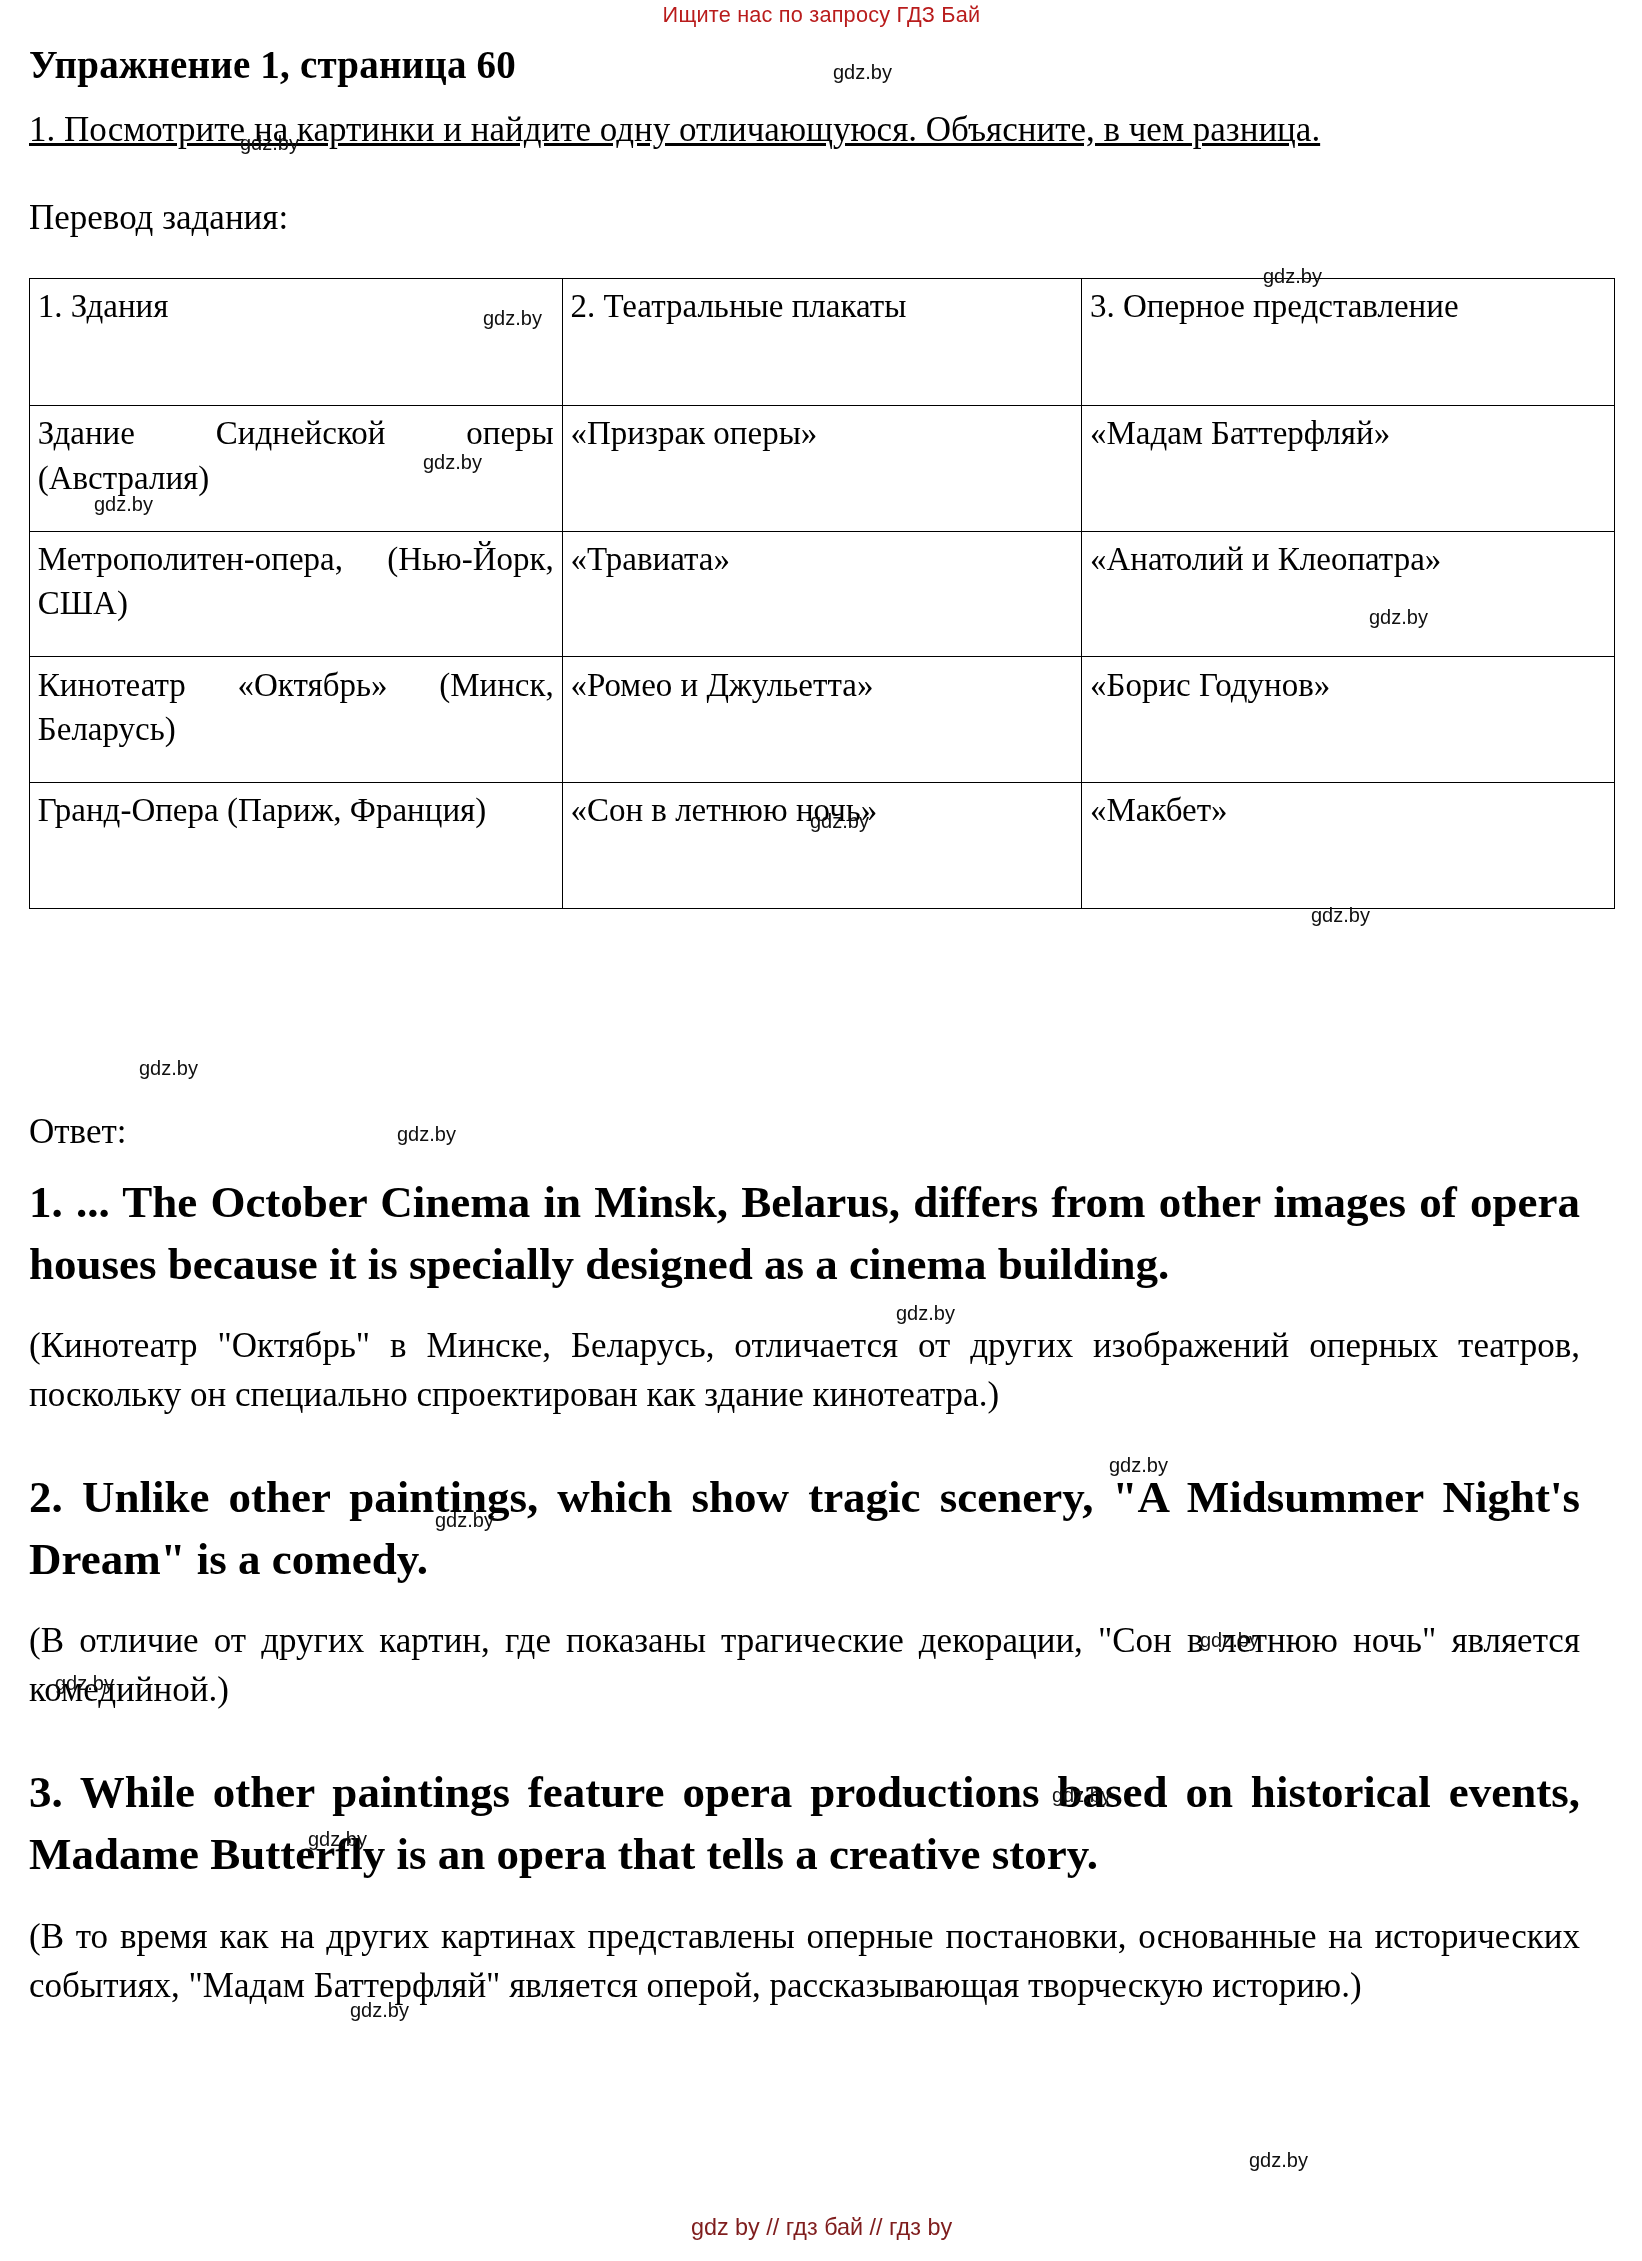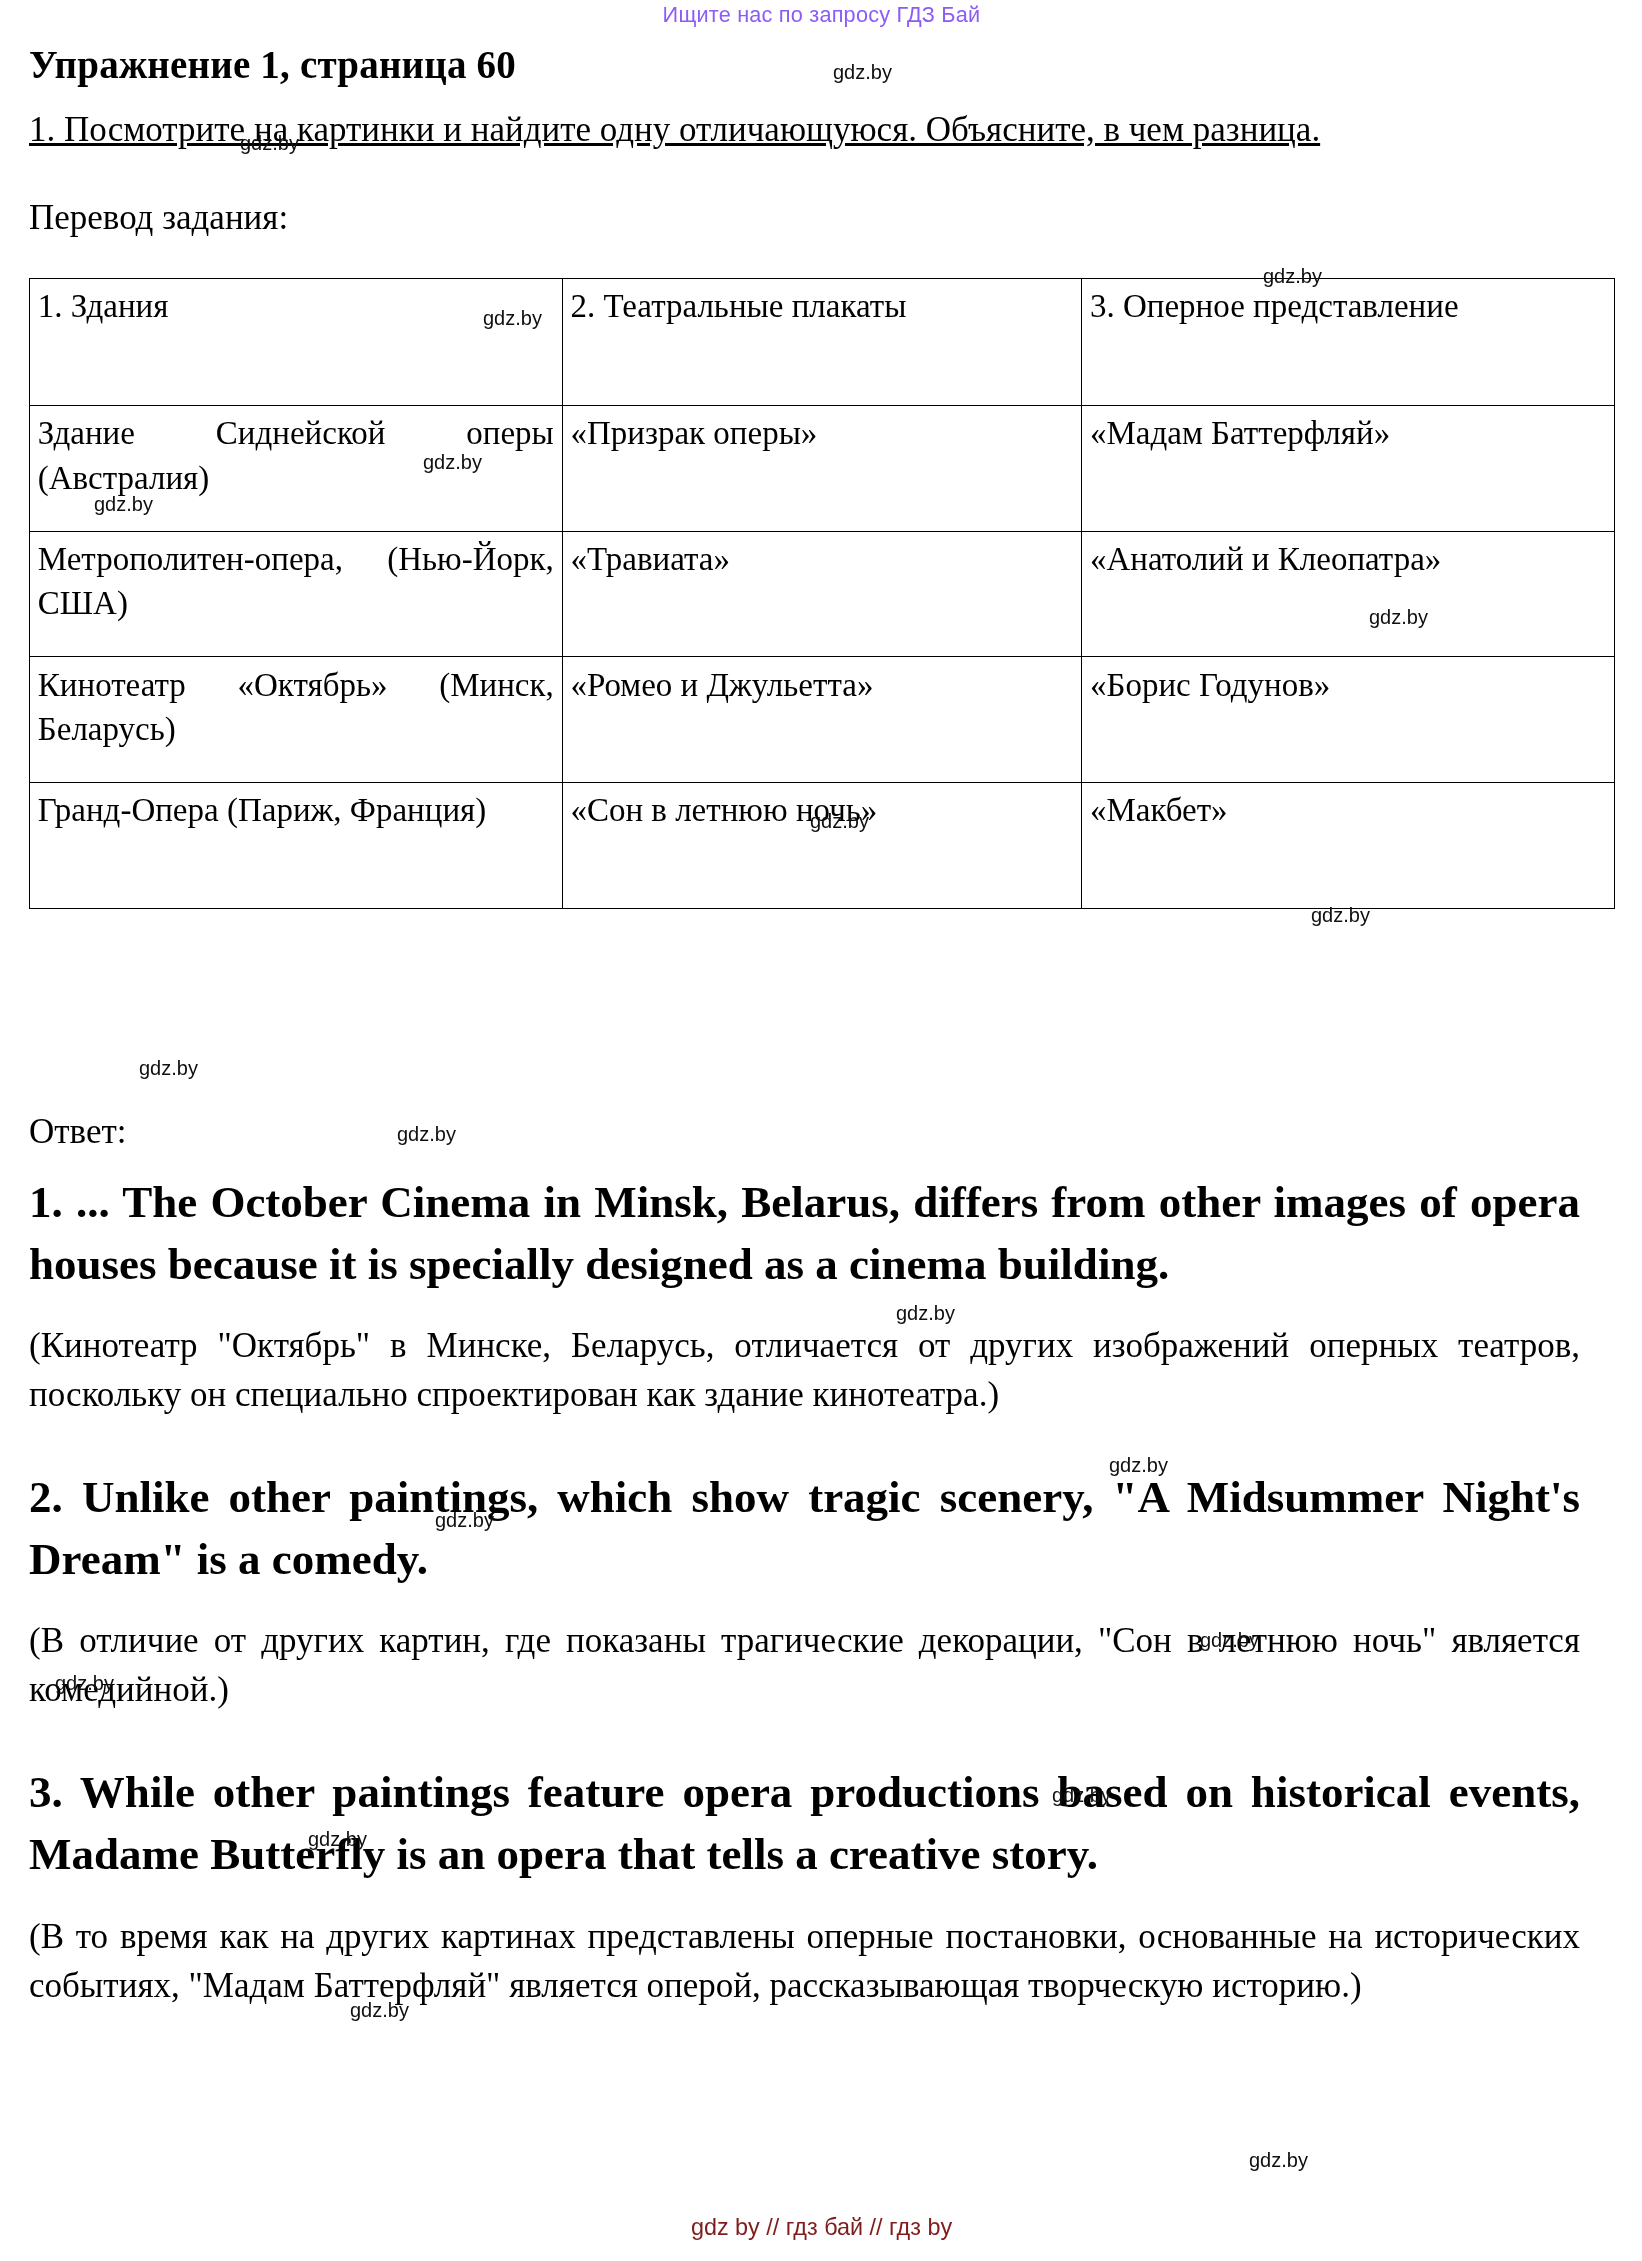--- a/index.html
+++ b/index.html
@@ -146,21 +146,21 @@
     font-size: 23.4px;
     color: #5b0b8a;
     white-space: nowrap;
   }
 </style>
 </head>
 <body>
 
 <div class="page">
 
-  <div class="promo-line" style="color: #8b5cf6;">Ищите нас по запросу ГДЗ Бай</div>
+  <div class="promo-line" style="color: #b91c1c;">Ищите нас по запросу ГДЗ Бай</div>
 
   <div class="content">
 
     <h1 class="ex-title">Упражнение 1, страница 60</h1>
 
     <p class="body-text nojust">1. Посмотрите на картинки и найдите одну отличающуюся. Объясните, в чем разница.</p>
 
     <p class="translate-label">Перевод задания:</p>
 
     <table class="ex-table">

